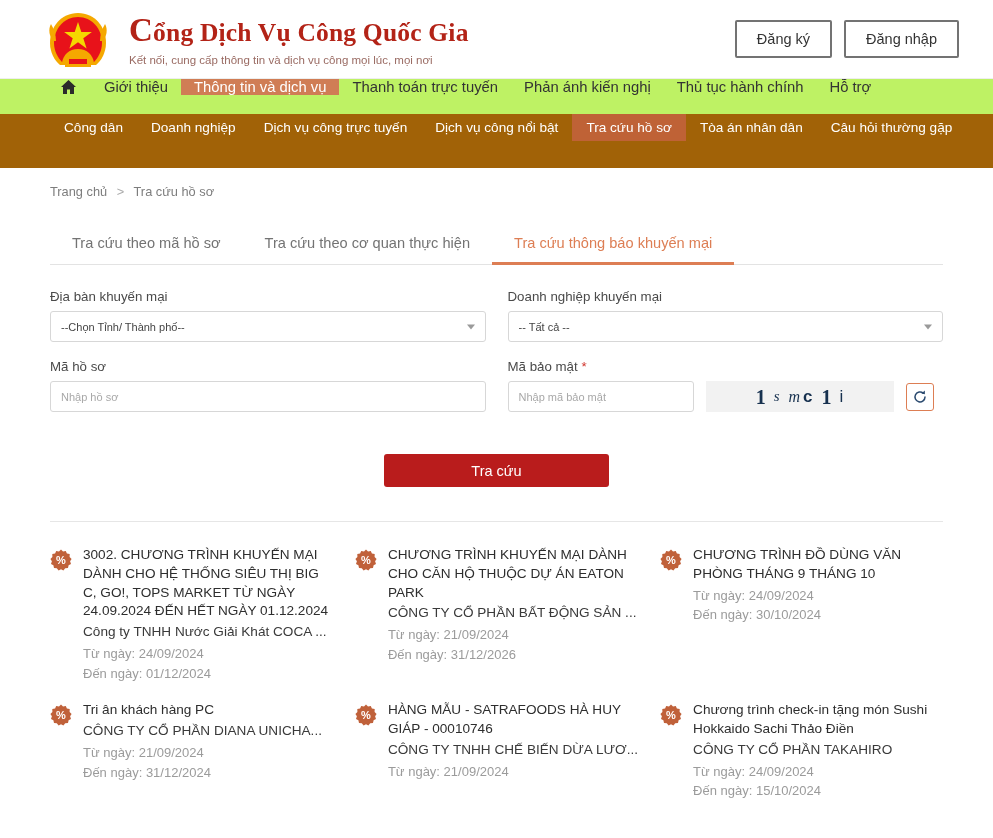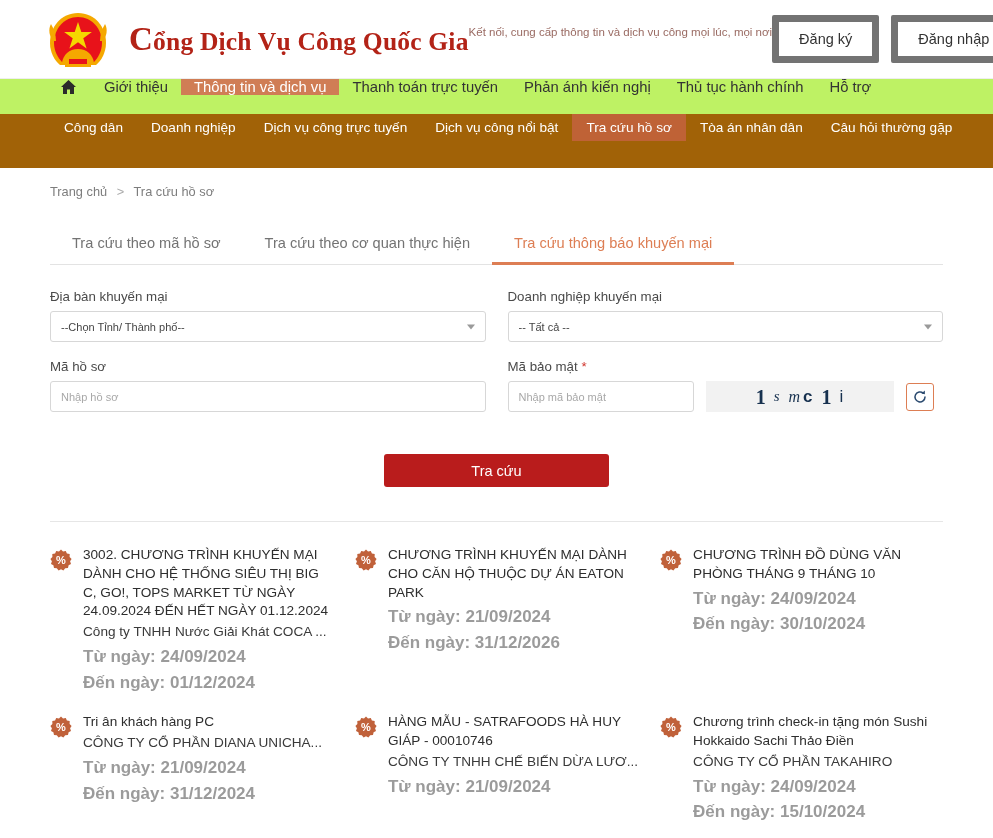--- a/index.html
+++ b/index.html
@@ -15,21 +15,21 @@
   .header {
     height: 78px;
     background: #ffffff;
     display: flex;
     align-items: center;
     padding: 0 34px 0 45px;
     position: relative;
   }
   .brand { display: flex; align-items: center; gap: 18px; }
   .emblem { width: 66px; height: 64px; position: relative; flex: none; }
-  .brand-text { display: flex; flex-direction: row; justify-content: flex-end; }
+  .brand-text { display: flex; flex-direction: column; justify-content: flex-end; }
   .portal-title {
     font-family: "Liberation Serif", serif;
     font-size: 25.5px;
     font-weight: bold;
     color: #b32317;
     letter-spacing: 0.2px;
     line-height: 1.1;
     white-space: nowrap;
   }
   .portal-title .cap { font-size: 33px; }
@@ -38,21 +38,21 @@
     color: #9a6b63;
     margin-top: 5px;
     white-space: nowrap;
   }
   .header-actions {
     margin-left: auto;
     display: flex;
     gap: 12px;
   }
   .hdr-btn {
-    border: 7px solid #737373;
+    border: 2px solid #737373;
     background: #ffffff;
     color: #333333;
     font-size: 14.5px;
     font-family: "Liberation Sans", sans-serif;
     padding: 9px 20px;
     border-radius: 2px;
     cursor: pointer;
     white-space: nowrap;
   }
 
@@ -262,24 +262,23 @@
   .res-org {
     font-size: 13.6px;
     color: #3a3a3a;
     line-height: 1.38;
     margin-bottom: 2px;
     white-space: nowrap;
     overflow: hidden;
     text-overflow: ellipsis;
   }
   .res-date {
-    font-size: 17px;
+    font-size: 13px;
     color: #9b9b9b;
     line-height: 1.52;
-    font-weight: bold;
   }
 </style>
 </head>
 <body>
 
 <div class="header">
   <div class="brand">
     <div class="emblem">
       <svg viewBox="0 0 66 64" width="66" height="64">
         <path d="M33 6 C16 6 5 20 5 36 C5 46 10 54 15 58 L51 58 C56 54 61 46 61 36 C61 20 50 6 33 6 Z" fill="#f5a800"></path>
@@ -414,20 +413,21 @@
 
   <div class="result-item">
     <span class="badge">
       <svg width="22" height="22" viewBox="0 0 22 22">
           <path d="M11 0.6 L13 2.6 L15.8 2 L16.9 4.6 L19.7 5.1 L19.6 7.9 L21.6 9.9 L20.1 12.2 L21 14.9 L18.6 16.3 L18 19 L15.2 19.2 L13.4 21.4 L11 20.2 L8.6 21.4 L6.8 19.2 L4 19 L3.4 16.3 L1 14.9 L1.9 12.2 L0.4 9.9 L2.4 7.9 L2.3 5.1 L5.1 4.6 L6.2 2 L9 2.6 Z" fill="#c0613a"></path>
           <text x="11" y="15" font-family="Liberation Sans, sans-serif" font-size="11" font-weight="bold" fill="#ffffff" text-anchor="middle">%</text>
         </svg>
     </span>
     <div class="res-body">
       <div class="res-title">CHƯƠNG TRÌNH KHUYẾN MẠI DÀNH CHO CĂN HỘ THUỘC DỰ ÁN EATON PARK</div>
+      <div class="res-org">CÔNG TY CỔ PHẦN BẤT ĐỘNG SẢN ...</div>
       <div class="res-date"><span>Từ ngày:</span> <span>21/09/2024</span></div>
       <div class="res-date"><span>Đến ngày:</span> <span>31/12/2026</span></div>
     </div>
   </div>
 
   <div class="result-item">
     <span class="badge">
       <svg width="22" height="22" viewBox="0 0 22 22">
           <path d="M11 0.6 L13 2.6 L15.8 2 L16.9 4.6 L19.7 5.1 L19.6 7.9 L21.6 9.9 L20.1 12.2 L21 14.9 L18.6 16.3 L18 19 L15.2 19.2 L13.4 21.4 L11 20.2 L8.6 21.4 L6.8 19.2 L4 19 L3.4 16.3 L1 14.9 L1.9 12.2 L0.4 9.9 L2.4 7.9 L2.3 5.1 L5.1 4.6 L6.2 2 L9 2.6 Z" fill="#c0613a"></path>
           <text x="11" y="15" font-family="Liberation Sans, sans-serif" font-size="11" font-weight="bold" fill="#ffffff" text-anchor="middle">%</text>

